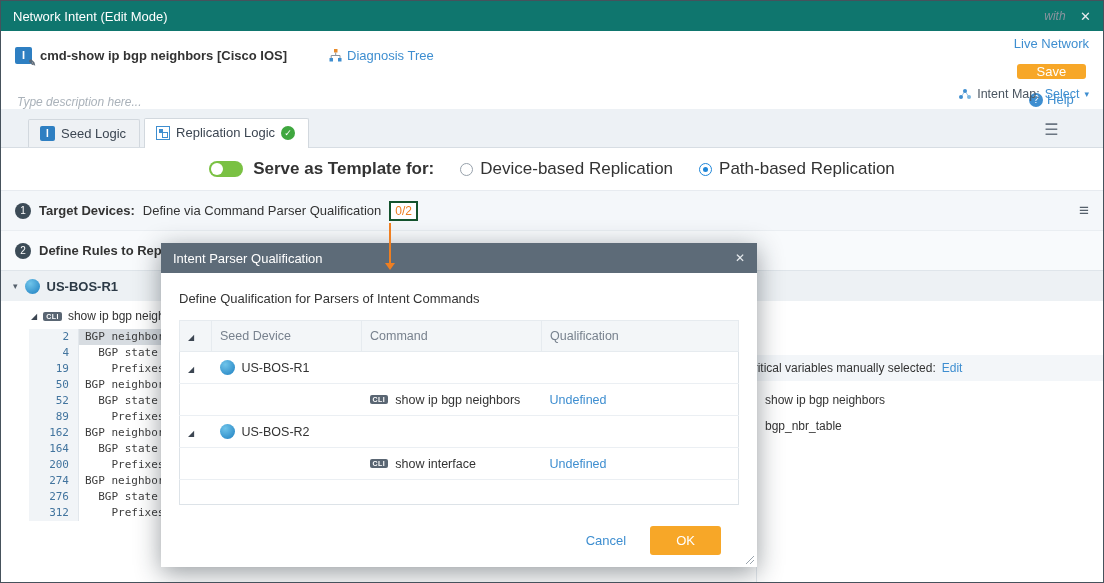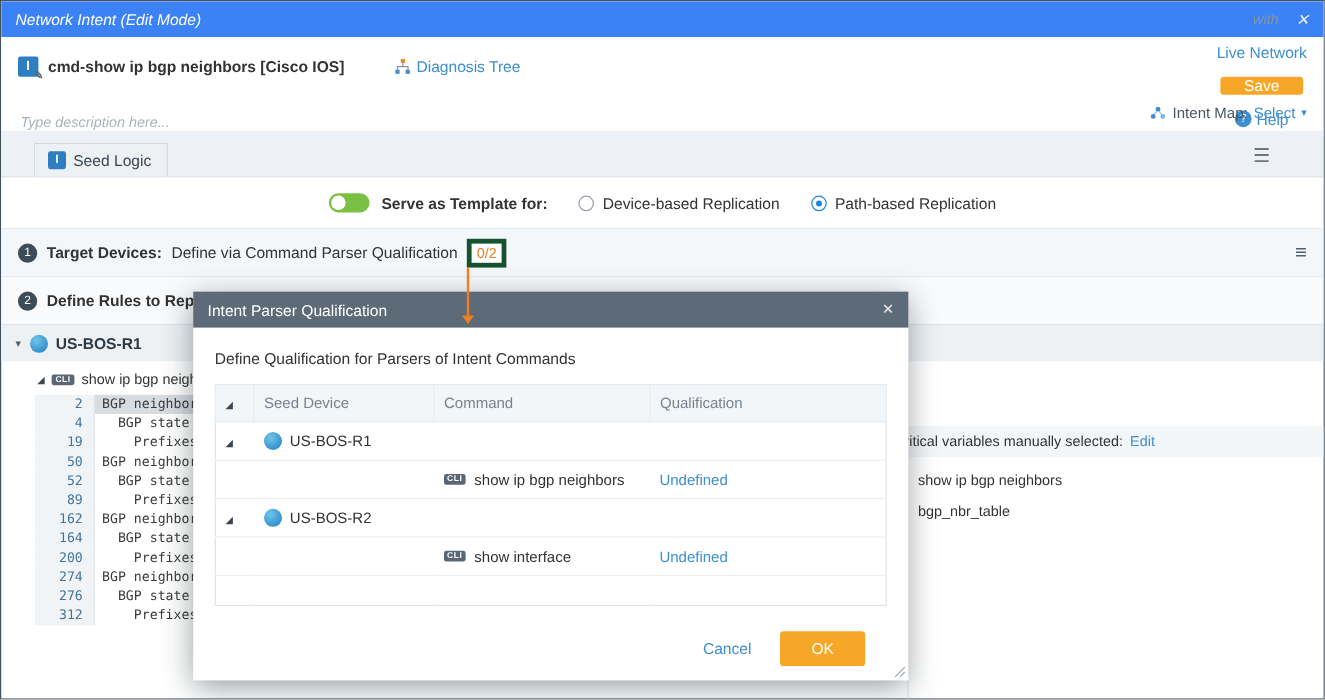--- a/index.html
+++ b/index.html
@@ -1,21 +1,21 @@
 <!DOCTYPE html>
 <html><head>
 <meta charset="utf-8">
 <style>
   html,body{margin:0;padding:0;background:#c9ced3;}
   .app{width:1104px;height:583px;position:relative;font-family:"Liberation Sans",sans-serif;
        background:#fff;border:1px solid #46525c;box-sizing:border-box;overflow:hidden;}
 
   
-  .titlebar{height:30px;background:#3b82f6;display:flex;align-items:center;padding:0 12px;
-            color:#fff;font-size:13px;font-style:italic;}
+  .titlebar{height:30px;background:#0f766e;display:flex;align-items:center;padding:0 12px;
+            color:#fff;font-size:13px;}
   .titlebar .close{margin-left:auto;cursor:pointer;color:#e8ecef;font-size:13px;}
 
   
   .toolbar{height:48px;display:flex;align-items:center;padding:0 14px;background:#fff;
            font-size:13px;color:#333;}
   .seedicon{width:17px;height:17px;background:#2e7fc2;color:#fff;font-weight:bold;font-size:11px;
             display:flex;align-items:center;justify-content:center;border-radius:2px;position:relative;flex:none;}
   .seedicon .pencil{position:absolute;right:-4px;bottom:-4px;font-size:9px;color:#5a6673;}
   .intent-name{font-weight:bold;margin-left:8px;}
   .diag{display:flex;align-items:center;gap:5px;color:#3e8ed0;margin-left:42px;cursor:pointer;}
@@ -50,36 +50,36 @@
   .tabicon{width:15px;height:15px;background:#2e7fc2;color:#fff;font-weight:bold;font-size:10px;
            display:flex;align-items:center;justify-content:center;border-radius:2px;flex:none;}
   .repl-icon{width:12px;height:12px;border:1px solid #3e8ed0;position:relative;background:#fff;flex:none;}
   .repl-icon::before{content:"";position:absolute;left:2px;top:2px;width:4px;height:4px;background:#3e8ed0;}
   .repl-icon::after{content:"";position:absolute;right:1px;bottom:1px;width:4px;height:4px;border:1px solid #3e8ed0;}
   .check{width:14px;height:14px;border-radius:50%;background:#3fa73f;color:#fff;font-size:9px;
          display:flex;align-items:center;justify-content:center;flex:none;}
 
   
   .templaterow{height:42px;display:flex;align-items:center;justify-content:center;gap:10px;
-               background:#fff;font-size:13px;color:#333;}
+               background:#fff;font-size:17px;color:#333;}
   .toggle{width:34px;height:16px;border-radius:9px;background:#7ac143;position:relative;cursor:pointer;flex:none;}
   .toggle::after{content:"";position:absolute;left:2px;top:2px;width:12px;height:12px;border-radius:50%;background:#fff;}
   .tmpl-label{font-weight:bold;}
   .radio-group{display:flex;align-items:center;gap:7px;margin-left:16px;cursor:pointer;}
   .radio{width:13px;height:13px;border-radius:50%;border:1px solid #97a1ab;background:#fff;box-sizing:border-box;flex:none;}
   .radio.sel{border:1px solid #1f86d8;position:relative;}
   .radio.sel::after{content:"";position:absolute;left:3px;top:3px;width:5px;height:5px;border-radius:50%;background:#1f86d8;}
 
   
   .sec1{height:39px;background:#f4f7fa;display:flex;align-items:center;gap:8px;padding:0 14px;
         border-top:1px solid #e7ebf0;font-size:13px;color:#333;}
   .stepnum{width:16px;height:16px;border-radius:50%;background:#3c4b57;color:#fff;font-size:10px;
            display:flex;align-items:center;justify-content:center;flex:none;}
   .sec-title{font-weight:bold;}
-  .countbadge{color:#ed7d1f;border:4px solid #14532d;background:#fff;font-size:12px;
+  .countbadge{color:#ed7d1f;border:2px solid #14532d;background:#fff;font-size:12px;
               padding:0 4px;line-height:16px;cursor:pointer;}
   .sec1 .hamb{margin-left:auto;color:#55606b;font-size:17px;cursor:pointer;}
   .sec2{height:39px;background:#f8fafc;display:flex;align-items:center;gap:8px;padding:0 14px;
         border-top:1px solid #eaeef2;font-size:13px;color:#333;position:relative;}
   .crit{position:absolute;left:759px;display:flex;gap:8px;align-items:center;}
   .crit-label{font-weight:bold;}
   .crit-link{color:#3e8ed0;cursor:pointer;}
 
   
   .deviceband{height:30px;background:#edf1f4;display:flex;align-items:center;gap:7px;padding:0 12px;
@@ -186,20 +186,25 @@
       <span class="sel">Select</span>
       <span class="caret">▾</span>
     </span>
   </div>
 
   <div class="tabsrow">
     <div class="tab">
       <span class="tabicon">I</span>
       <span>Seed Logic</span>
     </div>
+    <div class="tab active">
+      <span class="repl-icon"></span>
+      <span>Replication Logic</span>
+      <span class="check">✓</span>
+    </div>
   </div>
 
   <div class="templaterow">
     <span class="toggle"></span>
     <span class="tmpl-label">Serve as Template for:</span>
     <span class="radio-group">
       <span class="radio"></span>
       <span>Device-based Replication</span>
     </span>
     <span class="radio-group">

